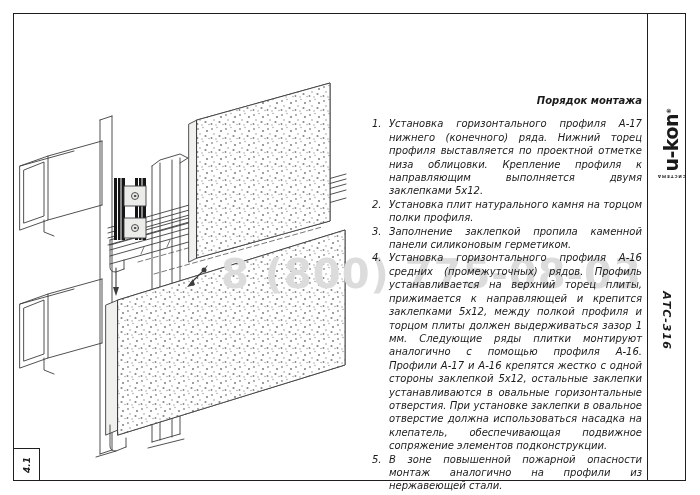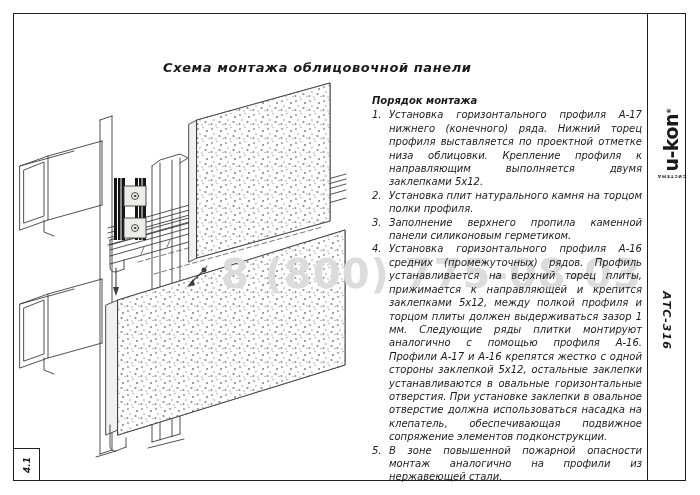--- a/index.html
+++ b/index.html
@@ -12,21 +12,21 @@
   .title{position:absolute;left:163px;top:60px;width:300px;font-size:13px;font-style:italic;
          font-weight:600;letter-spacing:0.6px;white-space:nowrap;z-index:5;}
   
   .wm-brand{position:absolute;left:196px;top:192px;font-size:62px;font-weight:800;
             letter-spacing:10px;color:#d8d8d8;z-index:2;line-height:1;}
   .wm-phone{position:absolute;left:221px;top:254px;font-size:40px;font-weight:800;
             letter-spacing:1px;color:#dcdcdc;z-index:2;line-height:1;}
   
   .instructions{position:absolute;left:372px;top:94px;width:270px;z-index:4;
                 font-size:10px;font-style:italic;line-height:13.4px;}
-  .instructions .heading{text-align:left;font-weight:600;margin-bottom:1px;}
+  .instructions .heading{text-align:right;font-weight:600;margin-bottom:10px;}
   .item{display:grid;grid-template-columns:14px 1fr;column-gap:3px;}
   .item .num{text-align:left;}
   .item .txt{text-align:justify;}
   
   .logo-wrap{position:absolute;left:616px;top:128px;width:110px;height:30px;
              transform:rotate(-90deg);display:flex;align-items:center;justify-content:center;z-index:4;}
   .logo-mini{font-size:4px;font-weight:700;letter-spacing:1px;margin-right:2px;
              writing-mode:vertical-rl;transform:rotate(180deg);line-height:1;}
   .logo-main{font-size:19px;font-weight:800;letter-spacing:-0.5px;line-height:1;
              font-family:"DejaVu Sans",sans-serif;}
@@ -40,21 +40,20 @@
   .corner-box span{transform:rotate(-90deg);font-size:9px;font-style:italic;font-weight:600;}
   svg{position:absolute;left:14px;top:70px;z-index:1;}
 </style>
 </head>
 <body>
 
 <div id="sheet">
   <div class="frame"></div>
   <div class="vdivider"></div>
 
-  <div class="title">Схема монтажа облицовочной панели</div>
 
   <div class="wm-phone">8 (800) 775-08-03</div>
 
   <svg width="360" height="400" viewBox="0 0 360 400">
     <defs>
       <pattern id="speck" width="14" height="14" patternUnits="userSpaceOnUse">
         <rect width="14" height="14" fill="#ffffff"></rect>
         <circle cx="2" cy="3" r="0.9" fill="#8f8f8f"></circle>
         <circle cx="7" cy="1.5" r="0.7" fill="#9a9a9a"></circle>
         <circle cx="11" cy="5" r="1.0" fill="#7d7d7d"></circle>
@@ -199,21 +198,21 @@
     <div class="item">
       <span class="num">1.</span>
       <span class="txt">Установка горизонтального профиля А-17 нижнего (конечного) ряда. Нижний торец профиля выставляется по проектной отметке низа облицовки. Крепление профиля к направляющим выполняется двумя заклепками 5х12.</span>
     </div>
     <div class="item">
       <span class="num">2.</span>
       <span class="txt">Установка плит натурального камня на торцом полки профиля.</span>
     </div>
     <div class="item">
       <span class="num">3.</span>
-      <span class="txt">Заполнение верхнего пропила каменной панели силиконовым герметиком.</span>
+      <span class="txt">Заполнение заклепкой пропила каменной панели силиконовым герметиком.</span>
     </div>
     <div class="item">
       <span class="num">4.</span>
       <span class="txt">Установка горизонтального профиля А-16 средних (промежуточных) рядов. Профиль устанавливается на верхний торец плиты, прижимается к направляющей и крепится заклепками 5х12, между полкой профиля и торцом плиты должен выдерживаться зазор 1 мм. Следующие ряды плитки монтируют аналогично с помощью профиля А-16. Профили А-17 и А-16 крепятся жестко с одной стороны заклепкой 5х12, остальные заклепки устанавливаются в овальные горизонтальные отверстия. При установке заклепки в овальное отверстие должна использоваться насадка на клепатель, обеспечивающая подвижное сопряжение элементов подконструкции.</span>
     </div>
     <div class="item">
       <span class="num">5.</span>
       <span class="txt">В зоне повышенной пожарной опасности монтаж аналогично на профили из нержавеющей стали.</span>
     </div>
   </div>

